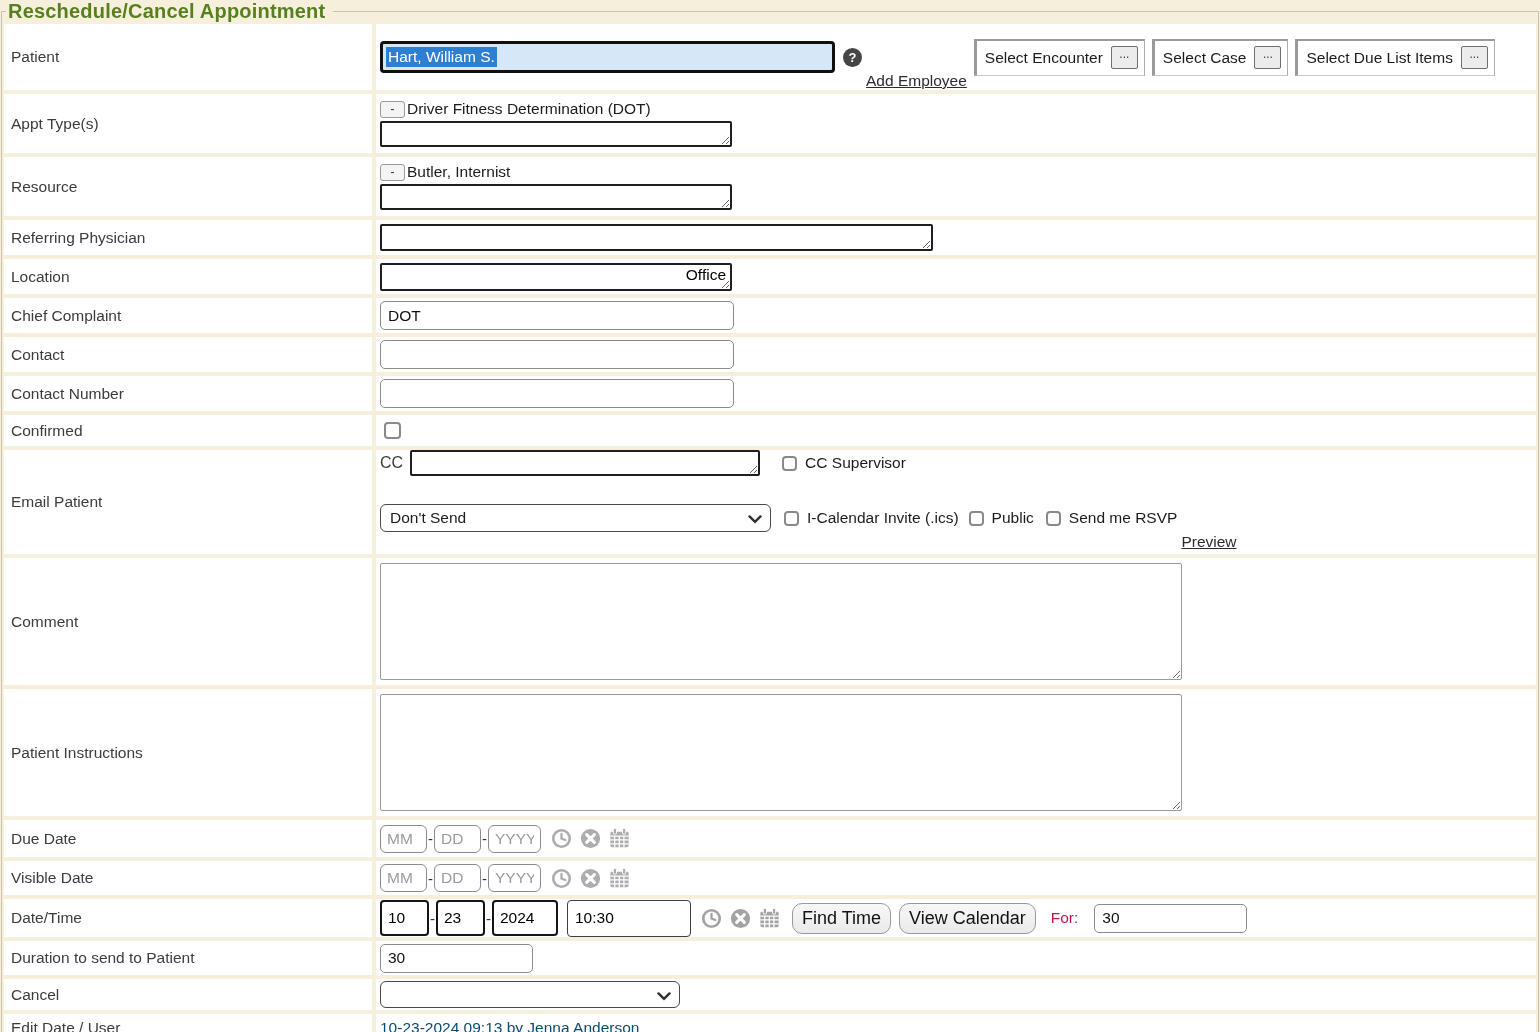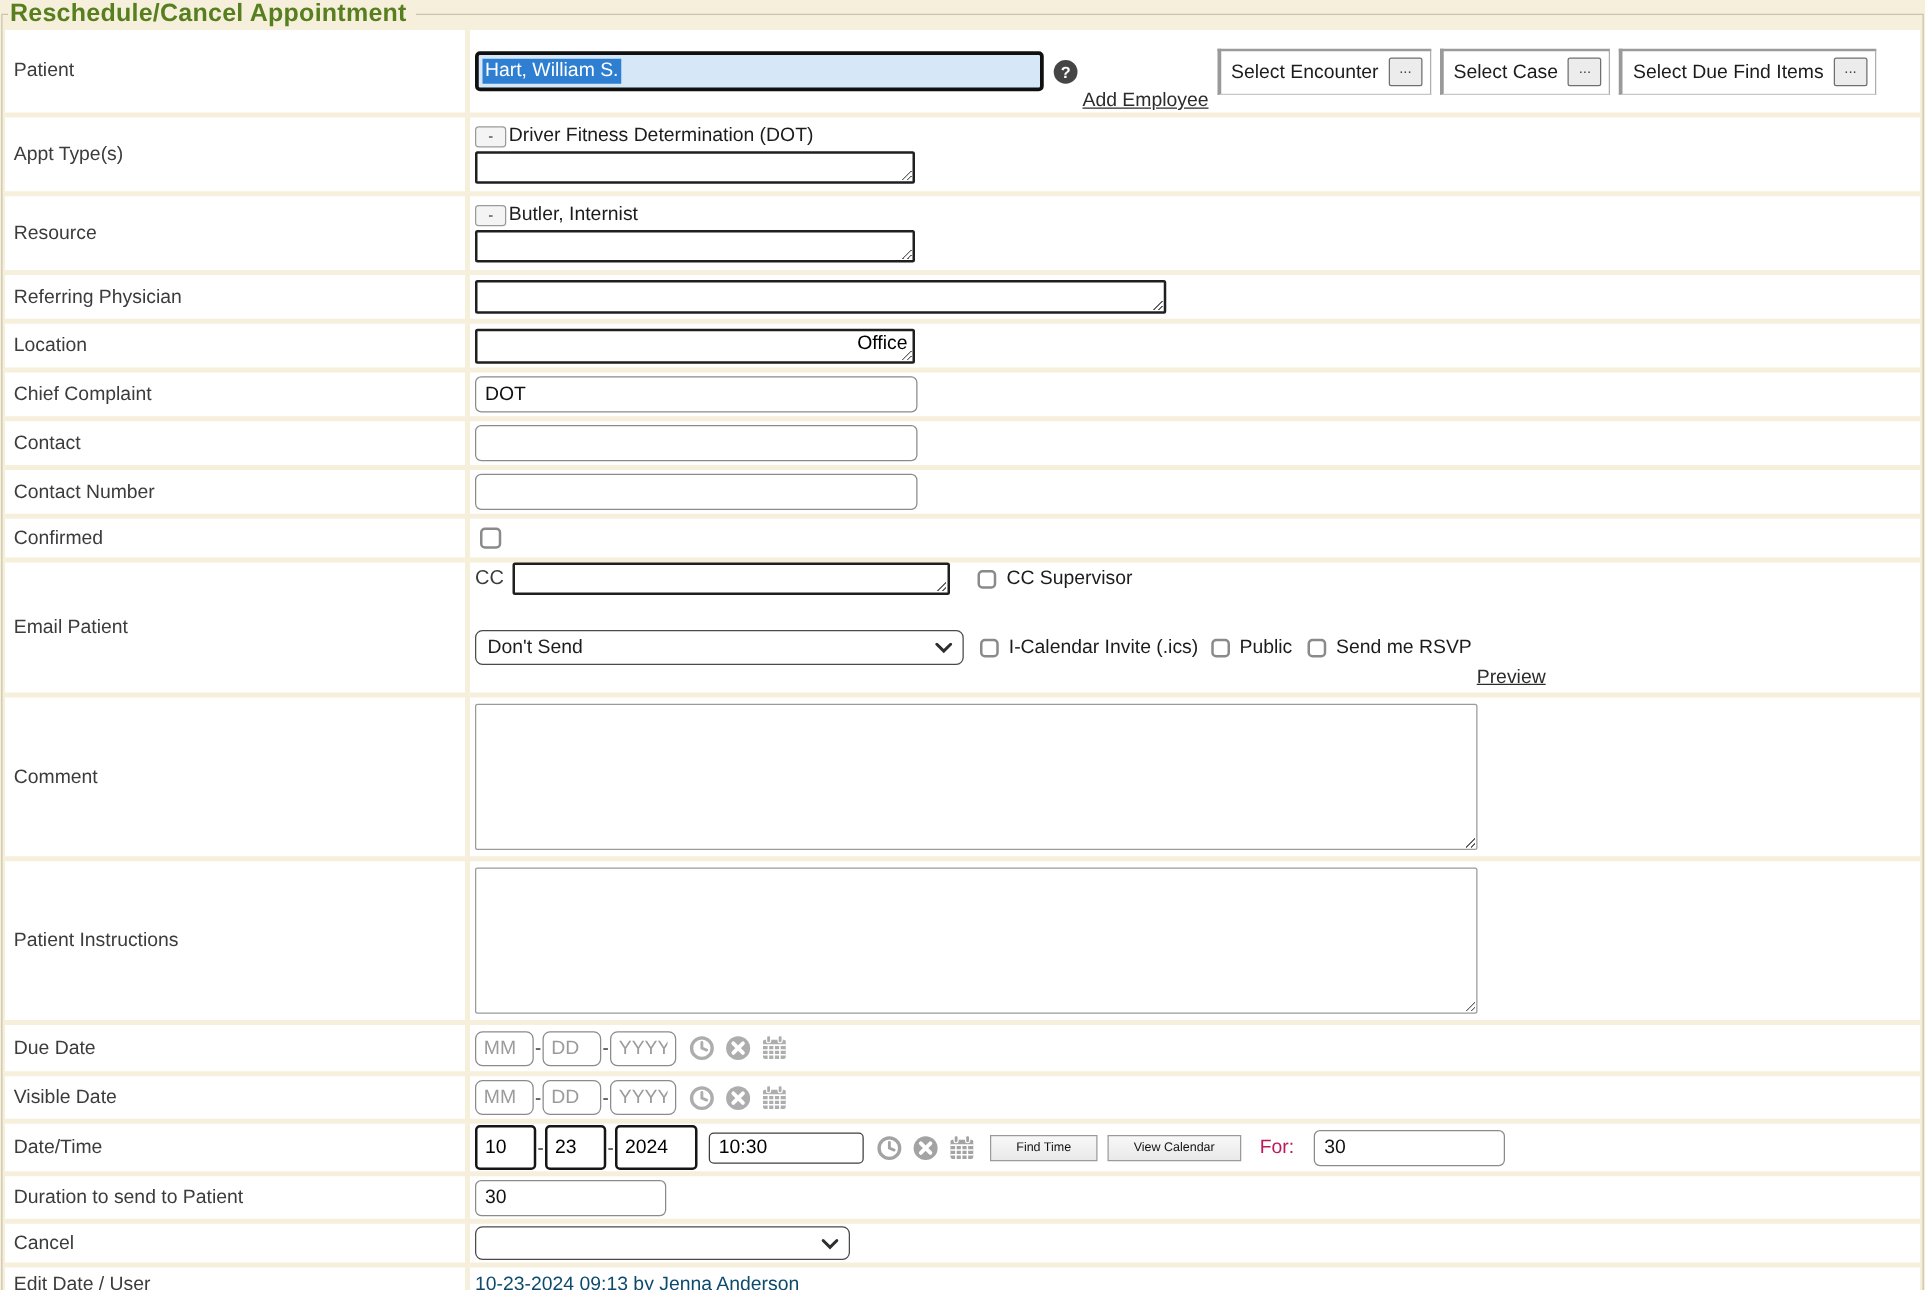--- a/index.html
+++ b/index.html
@@ -85,21 +85,21 @@
     font-size:15.5px; padding:0 7px; color:#111; font-family:"Liberation Sans",sans-serif;
   }
   .w354 { width:354px; } .w153 { width:153px; }
   .date-ph { width:47px; border:1px solid #8b8b8b; border-radius:6px; height:28px;
     font-size:15.5px; padding:0 6px; color:#111; font-family:"Liberation Sans",sans-serif; }
   .date-ph::placeholder { color:#9b9b9b; }
   .yyyy { width:53px; }
   .date-val { border:2px solid #151515; border-radius:4px; height:30px; width:49px;
     font-size:15.5px; padding:16px 6px; font-family:"Liberation Sans",sans-serif; }
   .yr { width:66px; }
-  .time-inp { border:1px solid #3f3f3f; border-radius:4px; height:25px; width:124px;
+  .time-inp { border:1px solid #3f3f3f; border-radius:4px; height:37px; width:124px;
     font-size:15.5px; padding:0 7px; margin-left:9px; font-family:"Liberation Sans",sans-serif; }
   .sep { margin:0 1px; color:#333; font-size:15px; }
 
   .selectbox {
     border:1px solid #4a4a4a; border-radius:6px; height:28px; background:#fff;
     display:flex; align-items:center; padding:0 28px 0 9px; position:relative; font-size:15.5px;
   }
   .selectbox .chev { position:absolute; right:8px; top:50%; transform:translateY(-45%); }
   .sb-email { width:391px; }
   .sb-cancel { width:300px; height:27px; }
@@ -107,22 +107,22 @@
   .cb {
     width:15px; height:15px; border:2px solid #8a8a8a; border-radius:4px;
     background:#fff; display:inline-block; flex:none;
   }
   .cb-lab { font-size:15.5px; margin-left:8px; white-space:nowrap; }
 
   .icn { width:23px; height:23px; display:block; }
   .icons { display:flex; align-items:center; gap:6px; margin-left:9px; }
 
   .small-btn {
-    background:linear-gradient(#f8f8f8,#e9e9e9); border:1px solid #9a9a9a; border-radius:0;
-    font-size:10px; padding:4px 20px; color:#111; font-family:"Liberation Sans",sans-serif; white-space:nowrap;
+    background:linear-gradient(#f8f8f8,#e9e9e9); border:1px solid #9a9a9a; border-radius:10px;
+    font-size:18px; padding:4px 9px; color:#111; font-family:"Liberation Sans",sans-serif; white-space:nowrap;
   }
   .big-btn {
     background:linear-gradient(#fefefe,#ececec); border:1px solid #8f8f8f; border-radius:4px;
     font-size:16px; padding:4px 23px; color:#111; font-family:"Liberation Sans",sans-serif;
   }
   .footer { display:flex; justify-content:flex-end; gap:9px; padding:6px 326px 0 0; }
 
   .edit-text { font-size:15.5px; color:#0c4a6e; }
   .cc-lab { font-size:16px; color:#3c3c3c; margin-right:7px; }
   .for-lab { font-size:15.5px; color:#be185d; margin:0 16px 0 15px; }
@@ -145,21 +145,21 @@
         <a class="linklike">Add Employee</a>
         <div class="sel-group">
           <span>Select Encounter</span>
           <button class="dots-btn">...</button>
         </div>
         <div class="sel-group">
           <span>Select Case</span>
           <button class="dots-btn">...</button>
         </div>
         <div class="sel-group">
-          <span>Select Due Find Items</span>
+          <span>Select Due List Items</span>
           <button class="dots-btn">...</button>
         </div>
       </div>
     </div>
 
     <div class="row h59">
       <div class="lbl">Appt Type(s)</div>
       <div class="fld col">
         <div class="inline-line">
           <button class="minus-btn">-</button>

